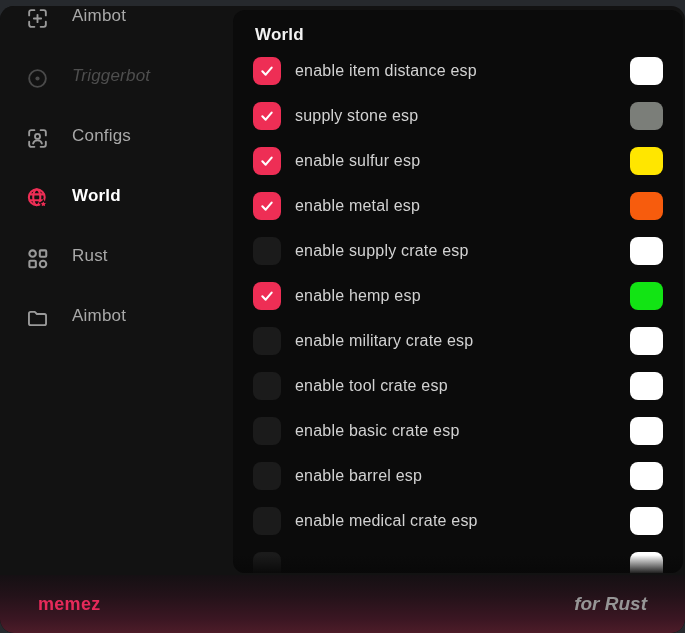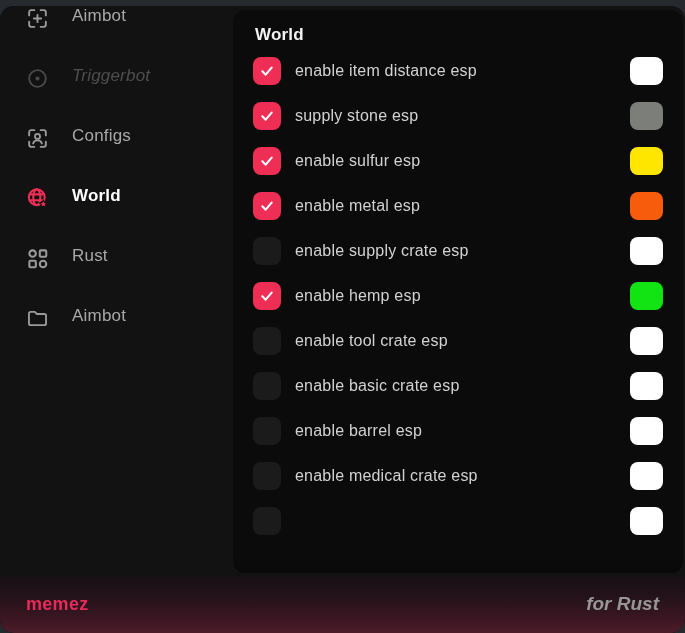--- a/index.html
+++ b/index.html
@@ -66,21 +66,21 @@
   }
   .swatch {
     margin-left:auto; width:33px; height:28px; border-radius:8px;
     cursor:pointer; flex:0 0 auto;
   }
   
   .footer {
     position:absolute; left:0; right:0; bottom:0; height:58px;
     background:linear-gradient(180deg, #151013 0%, #231219 35%, #3a1622 75%, #4d1c29 100%);
     border-radius:0 0 14px 14px;
-    display:flex; align-items:center; padding:0 26px;
+    display:flex; align-items:center; padding:0 38px;
   }
   .brand { font-size:18px; font-weight:700; color:#e62a5a; letter-spacing:.3px; }
   .tagline { margin-left:auto; font-size:19px; font-weight:600; font-style:italic; color:#969696; }
 </style>
 </head>
 <body>
 
 <div class="window">
 
   <nav class="sidebar">
@@ -211,20 +211,27 @@
   <div class="esp-row">
     <span class="cbox checked">
       <svg viewBox="0 0 24 24">
         <path d="M5 12.5l5 5 9-10.5" stroke="#ffffff" stroke-width="3.2" fill="none" stroke-linecap="round" stroke-linejoin="round"></path>
       </svg>
     </span>
     <span class="esp-label">enable hemp esp</span>
     <span class="swatch" style="background: rgb(18, 228, 20);"></span>
   </div>
 
+  <div class="esp-row">
+    <span class="cbox">
+      
+    </span>
+    <span class="esp-label">enable military crate esp</span>
+    <span class="swatch" style="background: rgb(255, 255, 255);"></span>
+  </div>
 
   <div class="esp-row">
     <span class="cbox">
       
     </span>
     <span class="esp-label">enable tool crate esp</span>
     <span class="swatch" style="background: rgb(255, 255, 255);"></span>
   </div>
 
   <div class="esp-row">

